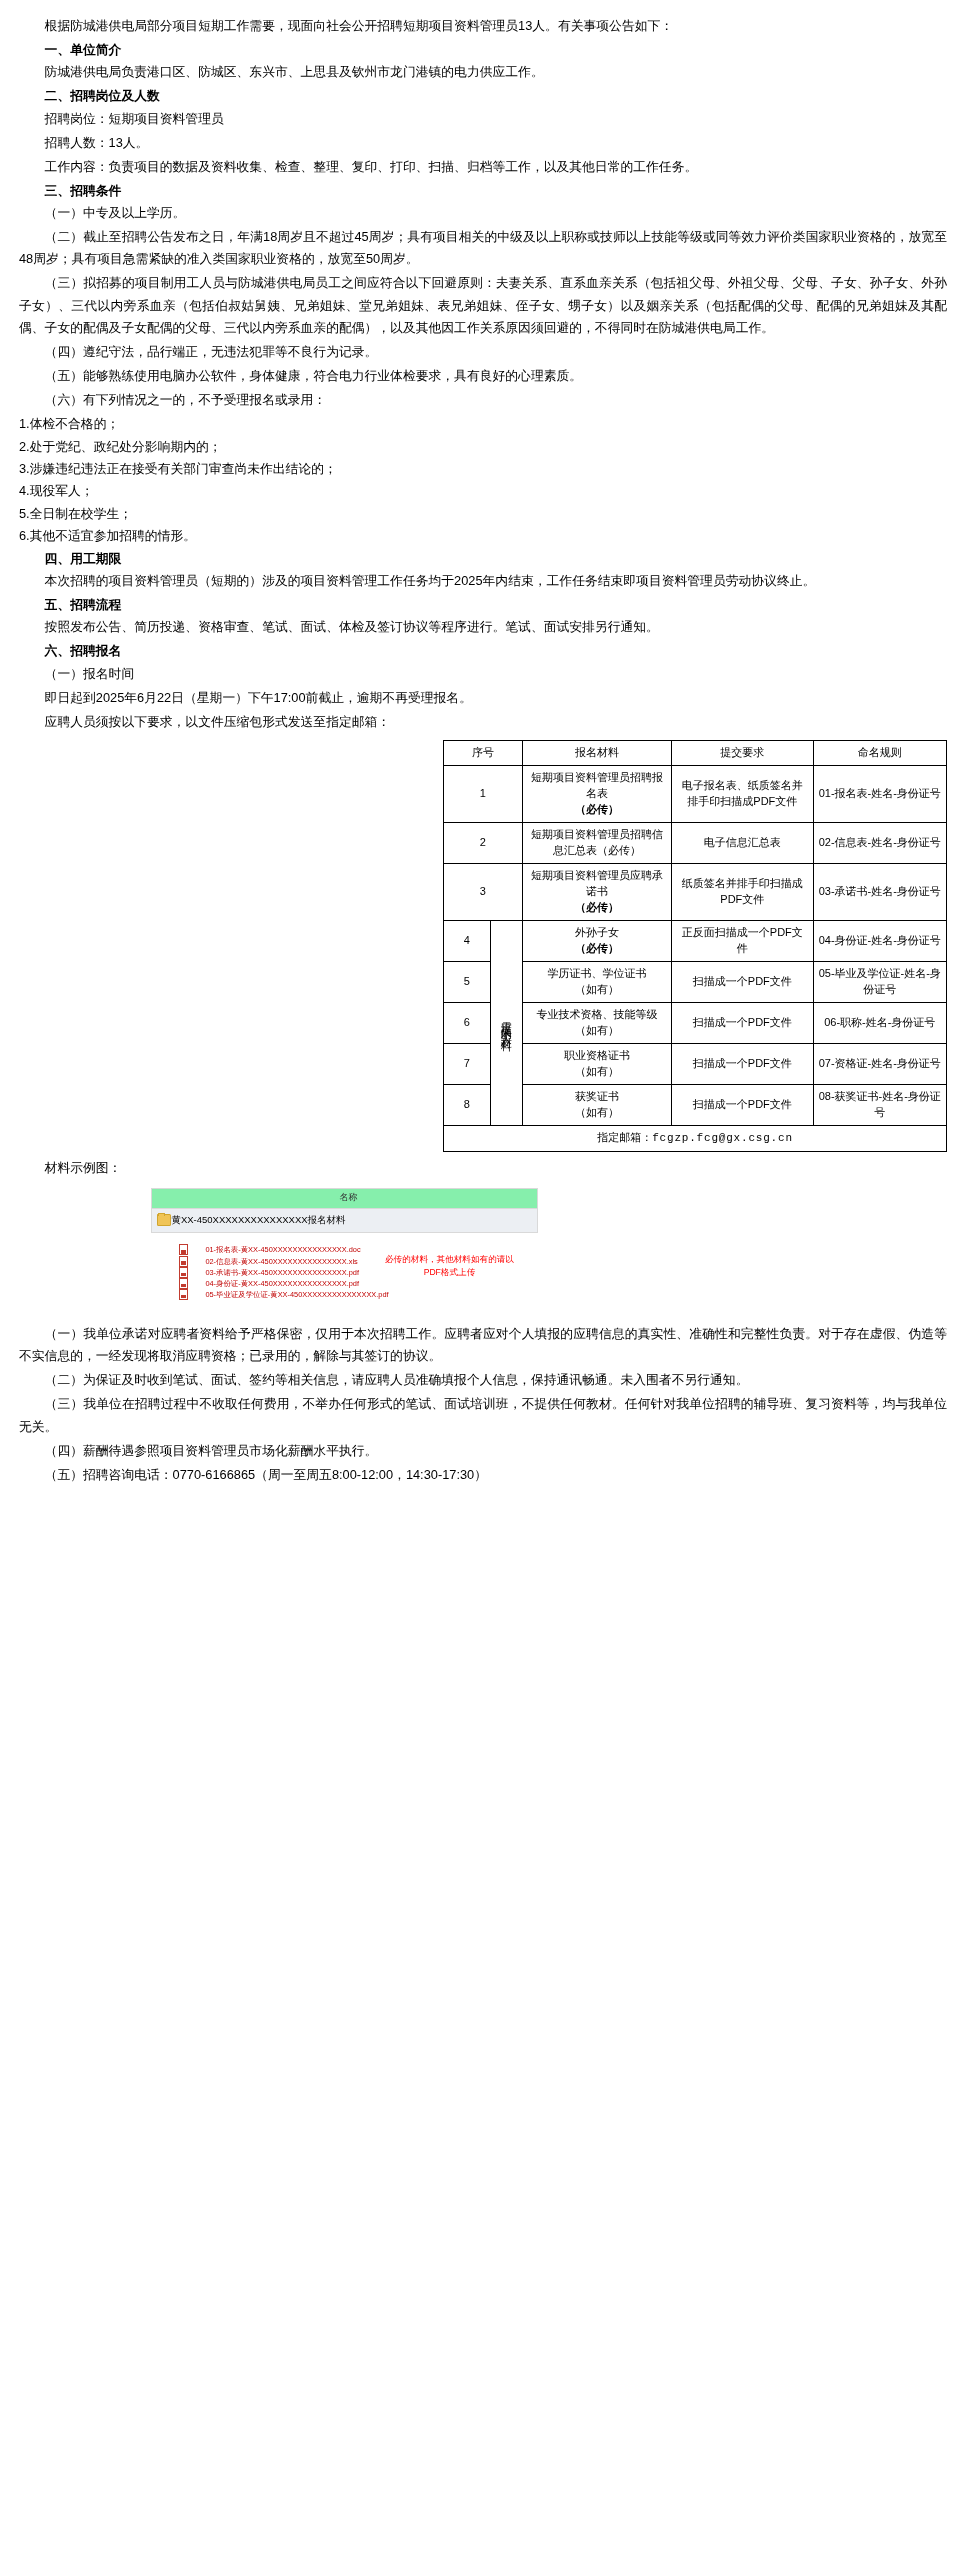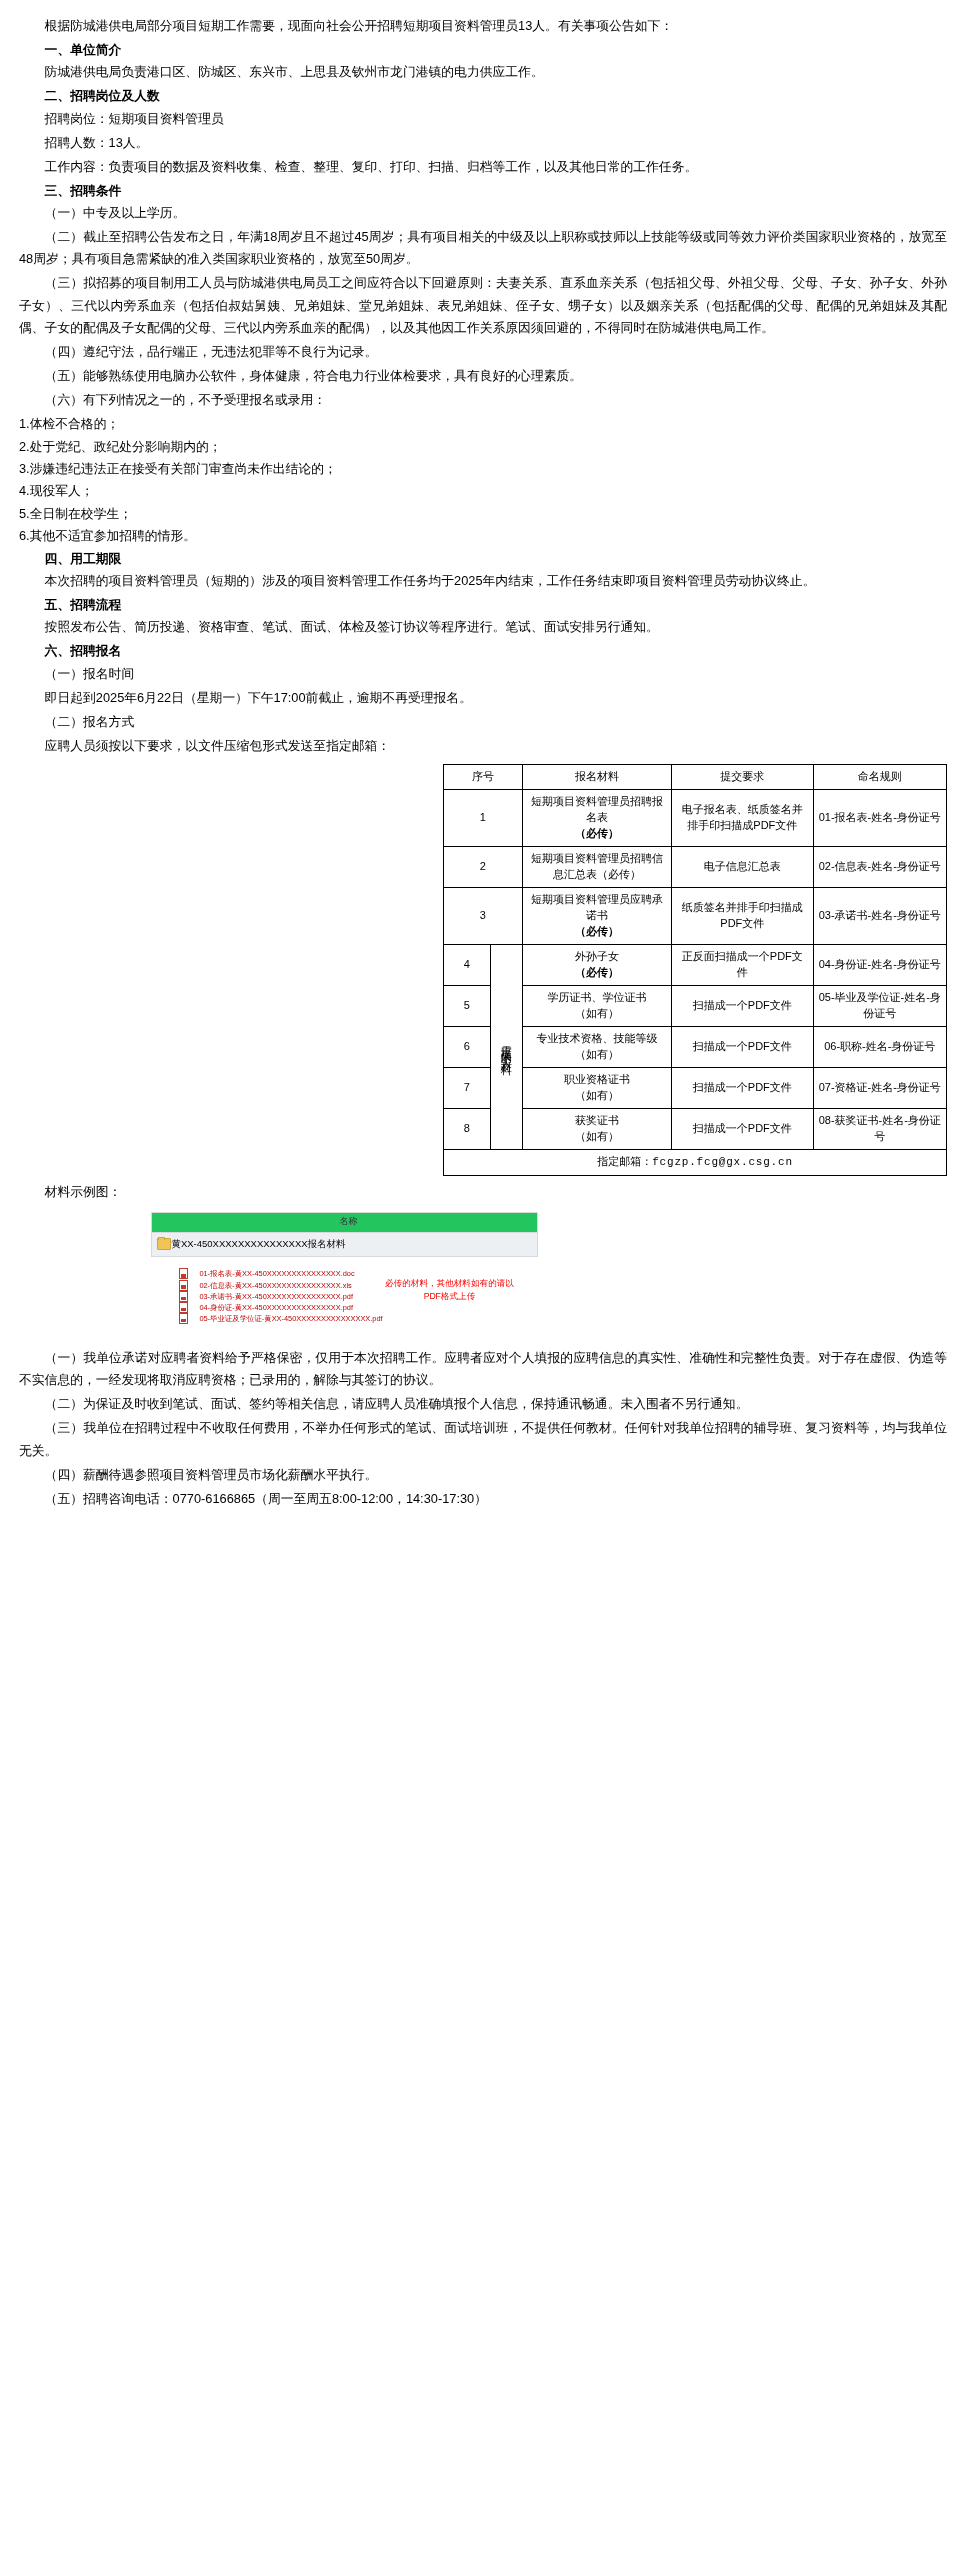--- a/index.html
+++ b/index.html
@@ -82,21 +82,21 @@
   .bold { font-weight: bold; }
   
   .example-block {
     margin: 8.2px 0 5px 0;
   }
   .example-inner {
     margin-left: 132px;
     width: 387px;
   }
   .ex-header {
-    background: #22c55e;
+    background: #86efac;
     border: 0.8px solid #d9d9d9;
     font-size: 9px;
     color: #333;
     padding: 1.6px 0 1.6px 8.2px;
     text-align: center;
   }
   .ex-row {
     background: #eceff3;
     border: 0.8px solid #d9d9d9;
     border-top: none;
@@ -126,21 +126,21 @@
   .ex-files {
     margin-top: 11.5px;
     margin-left: 28px;
     position: relative;
     font-size: 7.4px;
     color: #c00000;
     line-height: 1.5;
   }
   .ex-file {
     display: flex;
-    gap: 11px;
+    gap: 17px;
     white-space: nowrap;
   }
   .pdf-icon {
     width: 7.4px; height: 9px;
     background: #ffffff;
     border: 0.8px solid #c23b2f;
     position: relative;
     flex: none;
   }
   .pdf-icon::after {
@@ -192,21 +192,20 @@
 
   <p class="sec-head bold">四、用工期限</p>
   <p class="p-indent">本次招聘的项目资料管理员（短期的）涉及的项目资料管理工作任务均于2025年内结束，工作任务结束即项目资料管理员劳动协议终止。</p>
 
   <p class="sec-head bold">五、招聘流程</p>
   <p class="p-indent">按照发布公告、简历投递、资格审查、笔试、面试、体检及签订协议等程序进行。笔试、面试安排另行通知。</p>
 
   <p class="sec-head bold">六、招聘报名</p>
   <p class="p-indent">（一）报名时间</p>
   <p class="p-indent">即日起到2025年6月22日（星期一）下午17:00前截止，逾期不再受理报名。</p>
-  <p class="p-indent">（二）报名方式</p>
   <p class="p-indent">应聘人员须按以下要求，以文件压缩包形式发送至指定邮箱：</p>
 
   <div class="tbl-wrap">
     <table class="form">
       <thead>
         <tr>
           <th class="col-no" colspan="2">序号</th>
           <th class="col-mat">报名材料</th>
           <th class="col-req">提交要求</th>
           <th class="col-rule">命名规则</th>

